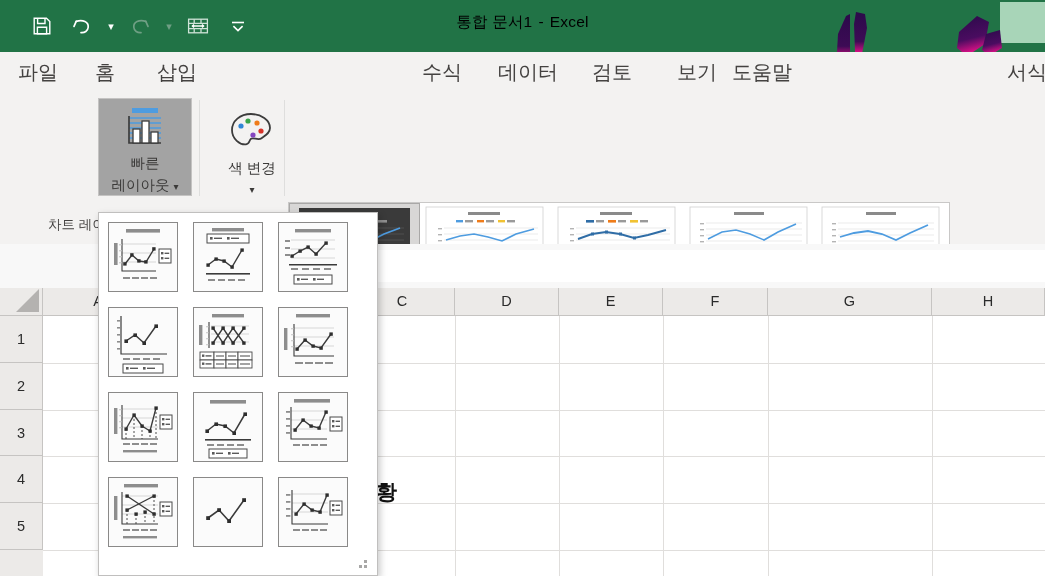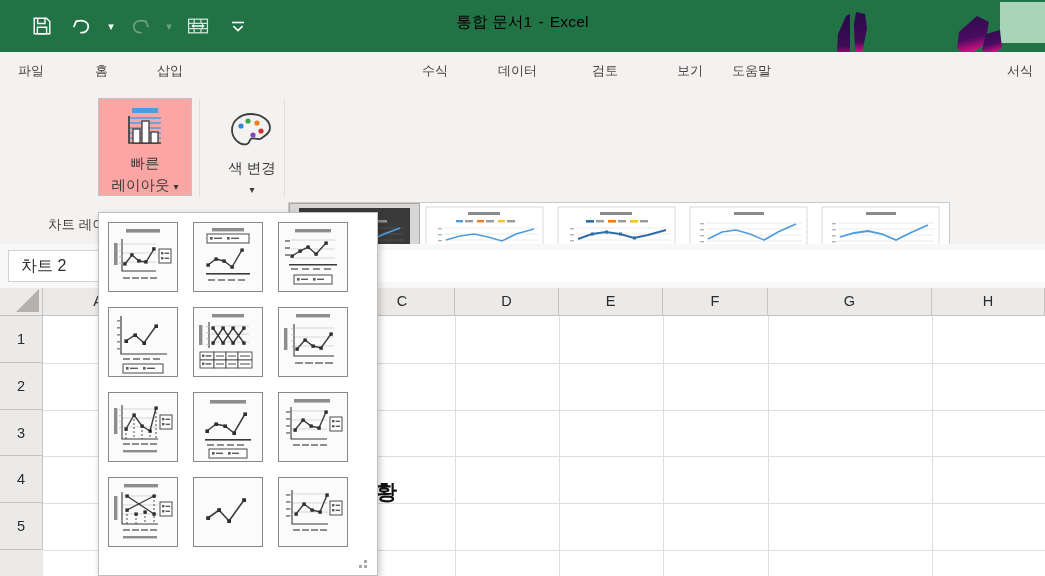--- a/index.html
+++ b/index.html
@@ -40,22 +40,22 @@
   
   .blob{position:absolute;pointer-events:none;}
 
   
   .tabstrip{
     position:absolute;left:0;top:52px;width:1045px;height:40px;
     background:#f3f2f1;border-bottom:1px solid #e6e4e2;
   }
   .tab{
     position:absolute;top:0;height:40px;line-height:40px;
-    font-size:13px;color:#444241;white-space:nowrap;
-    font-family:Liberation Mono, monospace;
+    font-size:20px;color:#444241;white-space:nowrap;
+    font-family:Liberation Serif, serif;
   }
   .tab.active{color:#186c42;font-weight:bold;}
   .tab.active::after{
     content:"";position:absolute;left:0;right:0;bottom:2px;height:2.5px;background:#217346;
   }
 
   
   .ribbon{
     position:absolute;left:0;top:92px;width:1045px;height:152px;
     background:#f3f2f1;border-bottom:1px solid #d6d4d2;
@@ -63,21 +63,21 @@
   .rb-sep{position:absolute;top:8px;width:1px;height:96px;background:#dededd;}
   .grp-label{
     position:absolute;bottom:10px;font-size:13.5px;color:#444241;white-space:nowrap;
   }
 
   .bigbtn{
     position:absolute;top:6px;width:94px;height:98px;
     display:flex;flex-direction:column;align-items:center;
     font-size:14.5px;color:#3b3a39;text-align:center;line-height:19px;
   }
-  .bigbtn.pressed{background:#fca5a5;border:1px solid #c4c3c2;box-sizing:border-box;}
+  .bigbtn.pressed{background:#a3a3a3;border:1px solid #c4c3c2;box-sizing:border-box;}
   .bigbtn .ico{height:52px;display:flex;align-items:flex-end;justify-content:center;padding-top:6px;}
   .bigbtn .lbl{padding-top:3px;}
   .caretdown{font-size:10px;line-height:9px;color:#3b3a39;}
 
   
   .hl-mark{position:absolute;background:#e4007f;}
 
   
   .gallery{
     position:absolute;top:110px;height:78px;background:#ffffff;
@@ -500,21 +500,20 @@
             <rect x="16" y="38" width="4" height="1.4"></rect>
             <rect x="16" y="44" width="4" height="1.4"></rect>
             <rect x="16" y="50" width="4" height="1.4"></rect>
           </g>
       </svg>
     </div>
   </div>
 </div>
 
 <div class="fbar">
-  <div class="namebox">차트 2</div>
   <div class="fx-input"></div>
 </div>
 
 <div class="grid">
 
   <div class="colhead">
     <div class="selall">
         <span class="tri"></span>
       </div>
     <div class="colcell" style="left:43px;width:111px;">A</div>

